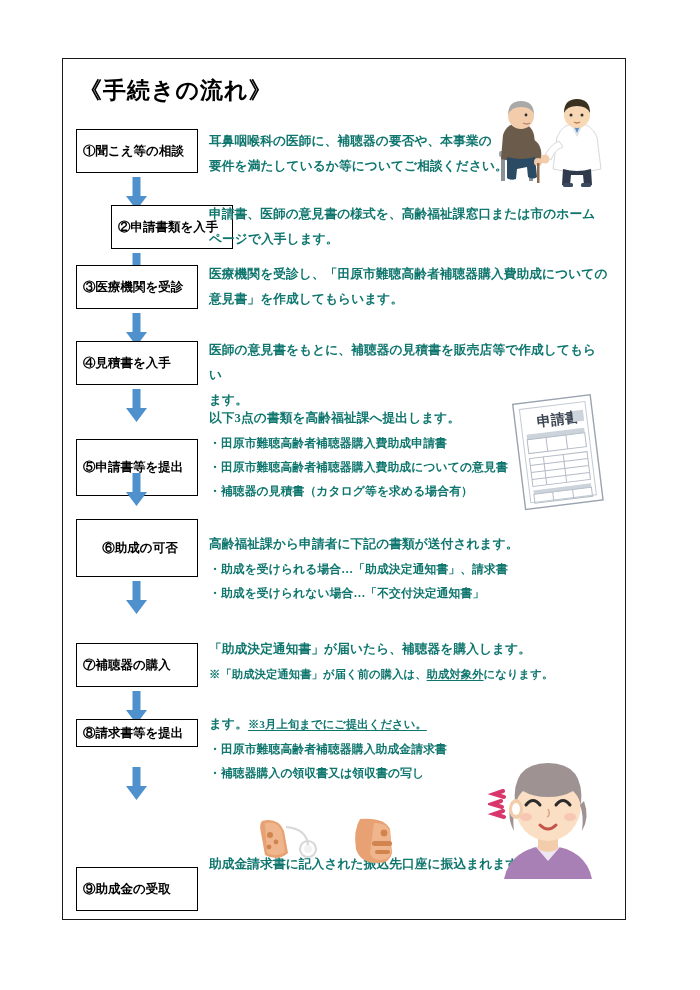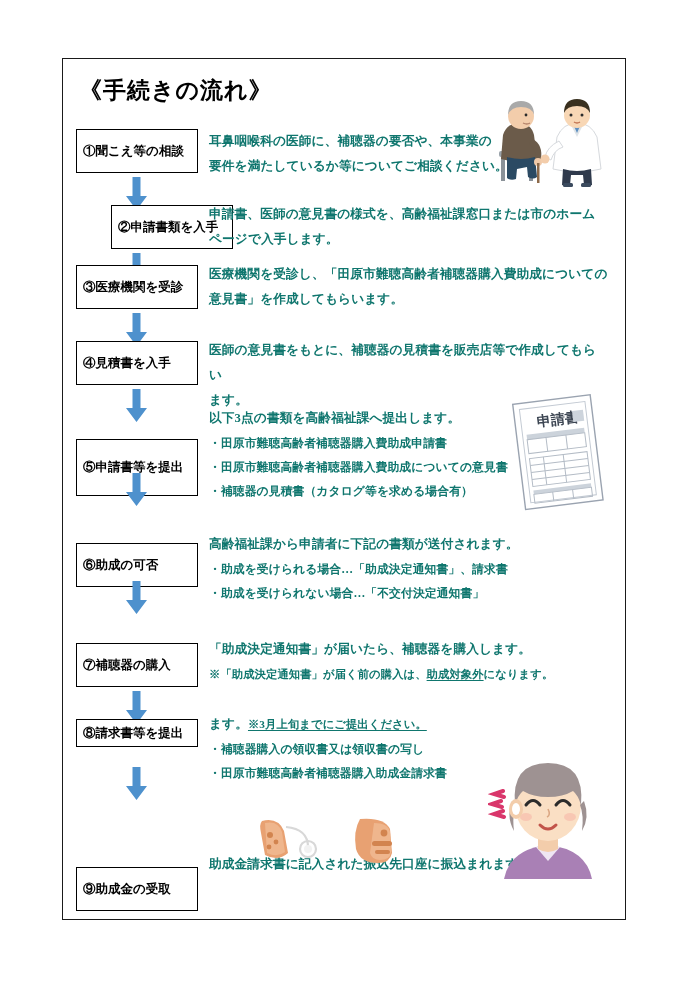--- a/index.html
+++ b/index.html
@@ -140,21 +140,21 @@
     <span class="bullet">・田原市難聴高齢者補聴器購入費助成申請書</span>
     <span class="bullet">・田原市難聴高齢者補聴器購入費助成についての意見書</span>
     <span class="bullet">・補聴器の見積書（カタログ等を求める場合有）</span>
   </div>
   <div class="arrow" style="top:414px;">
     <svg viewBox="0 0 27 34">
         <polygon points="9.5,0 17.5,0 17.5,19 24,19 13.5,33 3,19 9.5,19" fill="#4e91cd"></polygon>
       </svg>
   </div>
 
-  <div class="stepbox" style="top:484px;height:44px;">
+  <div class="stepbox" style="top:460px;height:58px;justify-content:center;">
     <span>⑥助成の可否</span>
   </div>
   <div class="body-txt" style="top:473px;">
     <div>高齢福祉課から申請者に下記の書類が送付されます。</div>
     <span class="bullet">・助成を受けられる場合…「助成決定通知書」、請求書</span>
     <span class="bullet">・助成を受けられない場合…「不交付決定通知書」</span>
   </div>
   <div class="arrow" style="top:522px;">
     <svg viewBox="0 0 27 34">
         <polygon points="9.5,0 17.5,0 17.5,19 24,19 13.5,33 3,19 9.5,19" fill="#4e91cd"></polygon>
@@ -172,22 +172,22 @@
     <svg viewBox="0 0 27 34">
         <polygon points="9.5,0 17.5,0 17.5,19 24,19 13.5,33 3,19 9.5,19" fill="#4e91cd"></polygon>
       </svg>
   </div>
 
   <div class="stepbox" style="top:660px;height:28px;font-family:Liberation Mono, monospace;">
     <span>⑧請求書等を提出</span>
   </div>
   <div class="body-txt" style="top:653px;">
     <div><span>ます。</span><span class="uline small" style="display:inline;">※3月上旬までにご提出ください。</span></div>
+    <span class="bullet">・田原市難聴高齢者補聴器購入助成金請求書</span>
     <span class="bullet">・補聴器購入の領収書又は領収書の写し</span>
-    <span class="bullet">・田原市難聴高齢者補聴器購入助成金請求書</span>
   </div>
   <div class="arrow" style="top:708px;">
     <svg viewBox="0 0 27 34">
         <polygon points="9.5,0 17.5,0 17.5,19 24,19 13.5,33 3,19 9.5,19" fill="#4e91cd"></polygon>
       </svg>
   </div>
 
   <div class="stepbox" style="top:808px;height:44px;">
     <span>⑨助成金の受取</span>
   </div>

